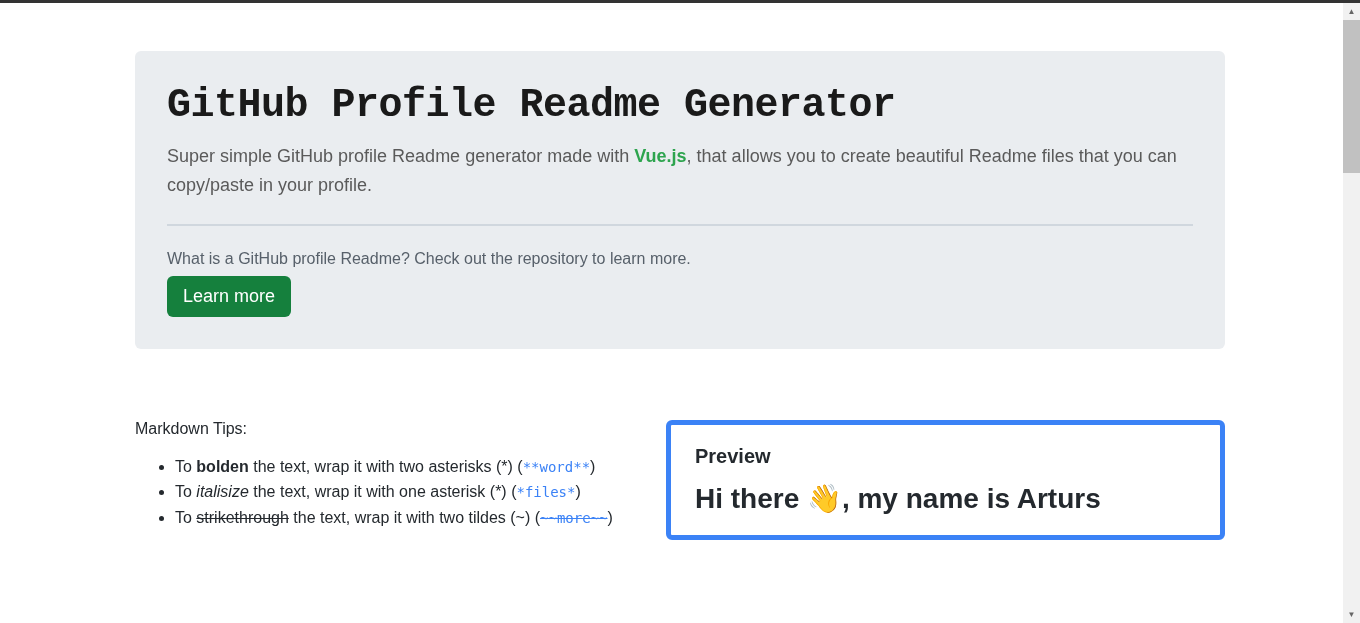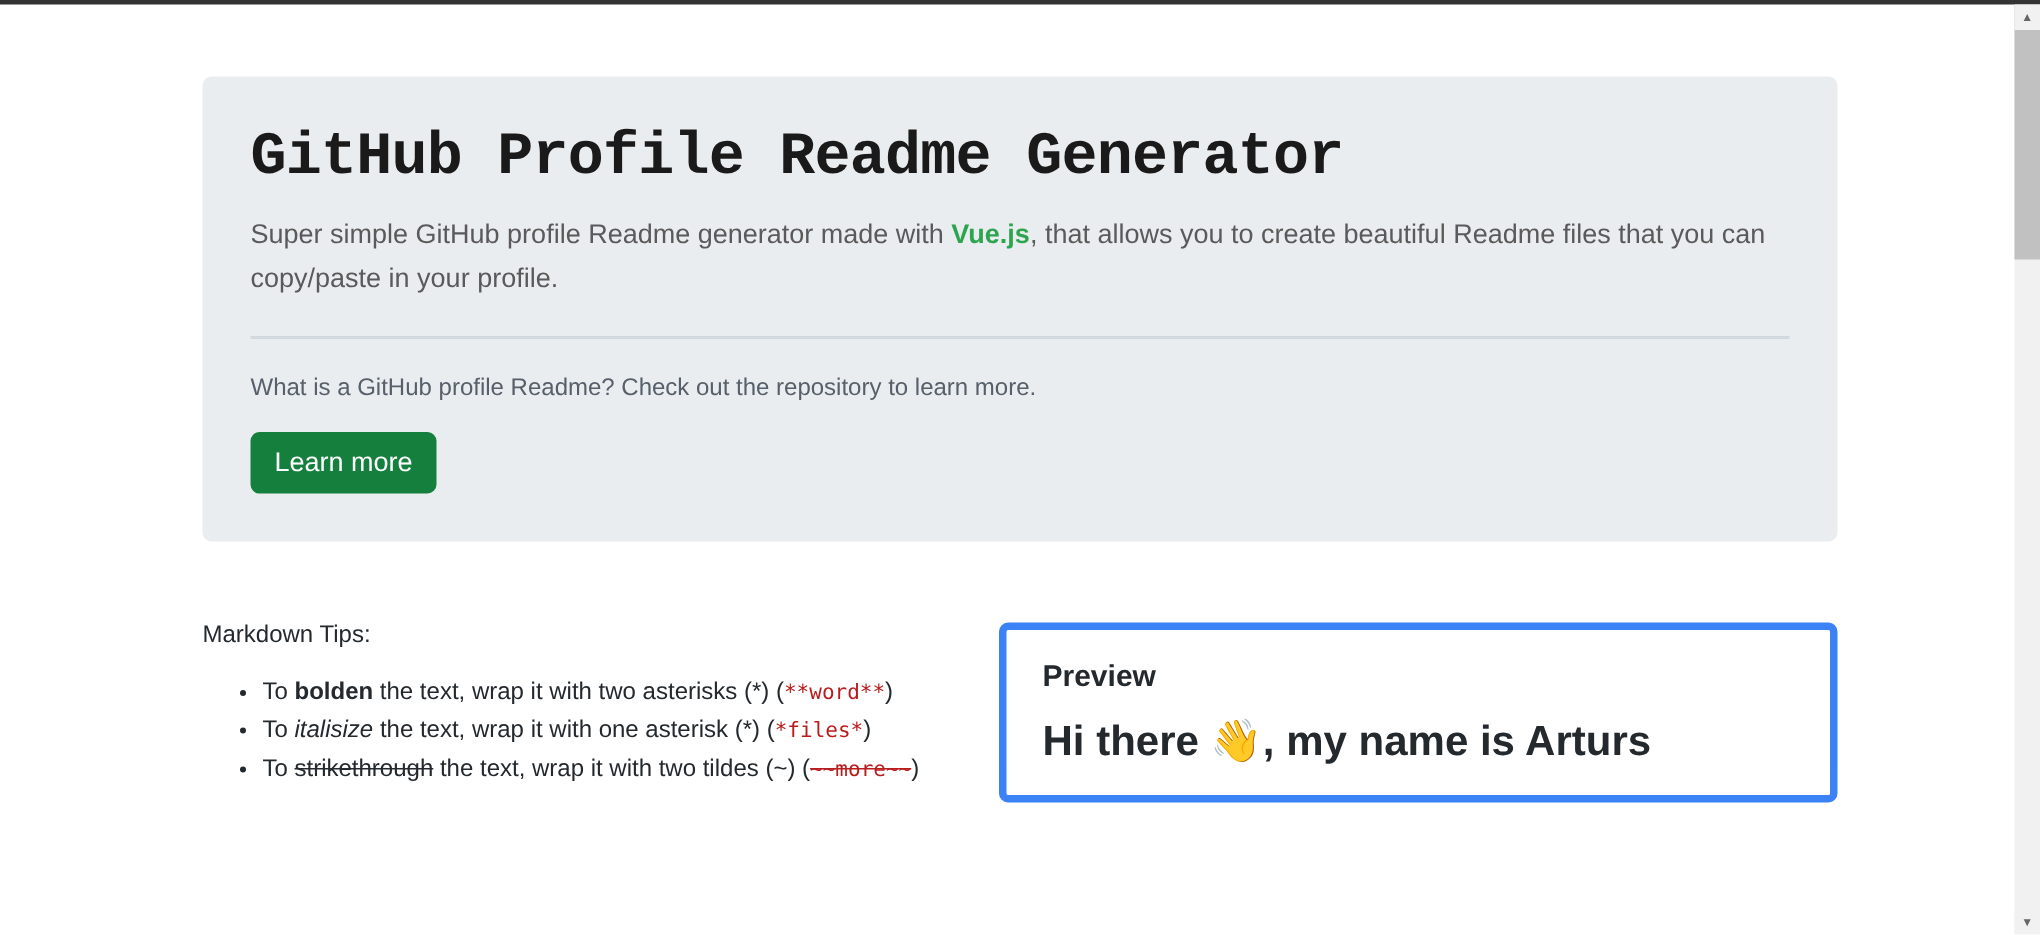--- a/index.html
+++ b/index.html
@@ -100,56 +100,56 @@
       font-weight: 700;
       font-size: 16px;
       color: #24292e;
     }
     .learn-section {
       padding-top: 24px;
     }
     .learn-text {
       font-size: 16px;
       color: #57606a;
-      margin-bottom: 20px;
+      margin-bottom: 8px;
     }
     .learn-btn {
       background: #15803d;
       color: #ffffff;
       border: none;
       padding: 10px 16px;
       font-size: 18px;
       border-radius: 6px;
       cursor: pointer;
     }
     .lower-section {
       display: flex;
       gap: 30px;
-      margin-top: 54px;
+      margin-top: 71px;
     }
     .tips-col {
       flex: 1;
     }
     .tips-heading {
       font-size: 16px;
       color: #24292e;
       margin-bottom: 16px;
     }
     .tips-list {
       list-style: disc;
       padding-left: 40px;
     }
     .tips-list li {
       font-size: 16px;
       line-height: 1.6;
       color: #24292e;
     }
     .code-ex {
       font-family: ui-monospace, SFMono-Regular, Consolas, monospace;
-      color: #b91c1c;
+      color: #3b82f6;
       font-size: 14px;
     }
     .strike {
       text-decoration: line-through;
     }
     .preview-col {
       flex: 1;
       border: 5px solid #3b82f6;
       border-radius: 6px;
       padding: 20px 24px;

